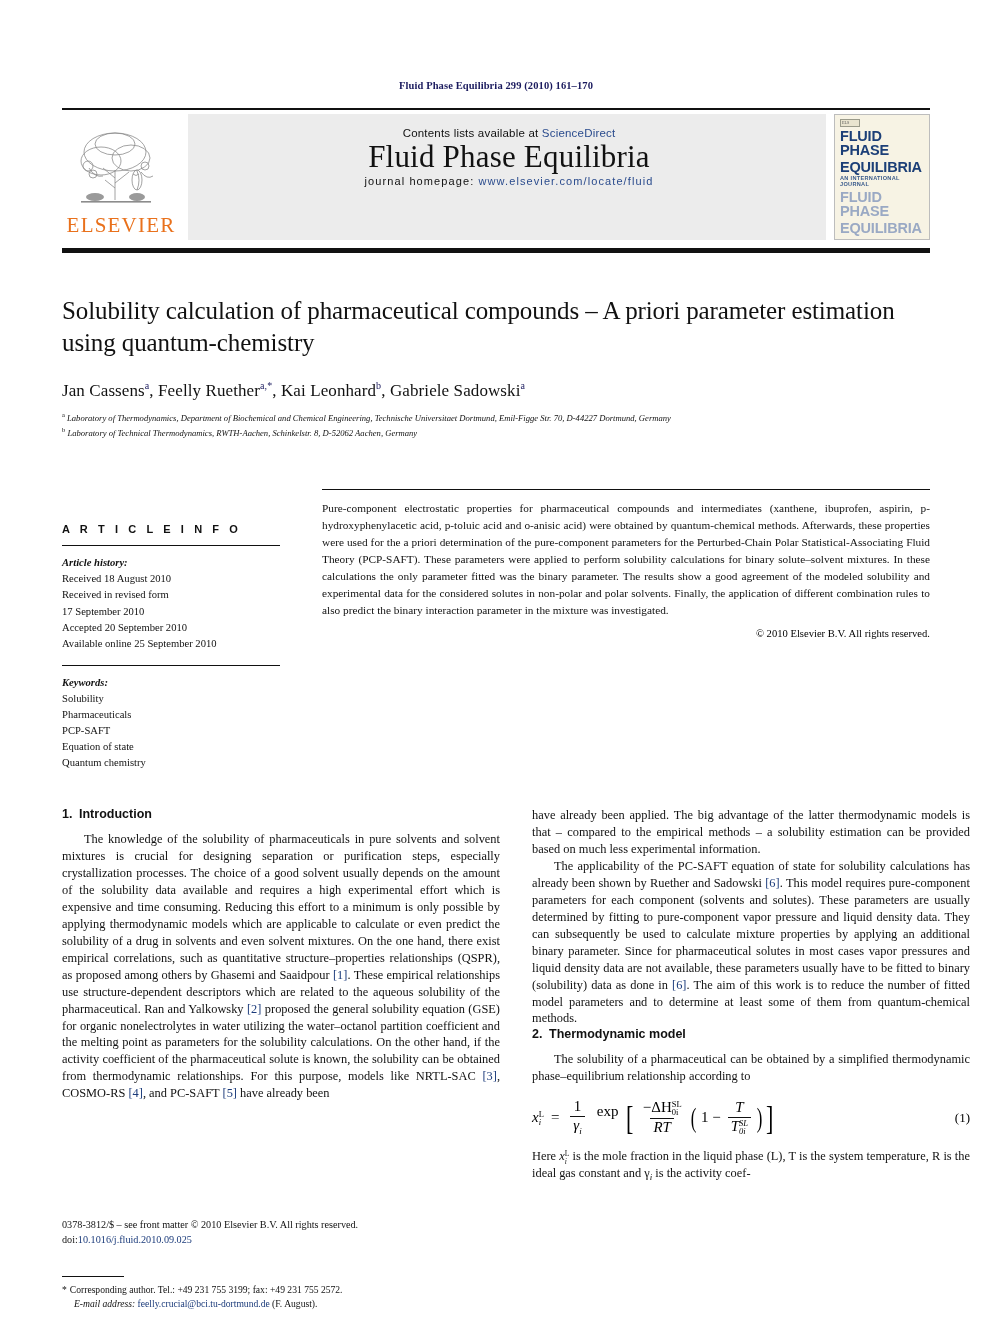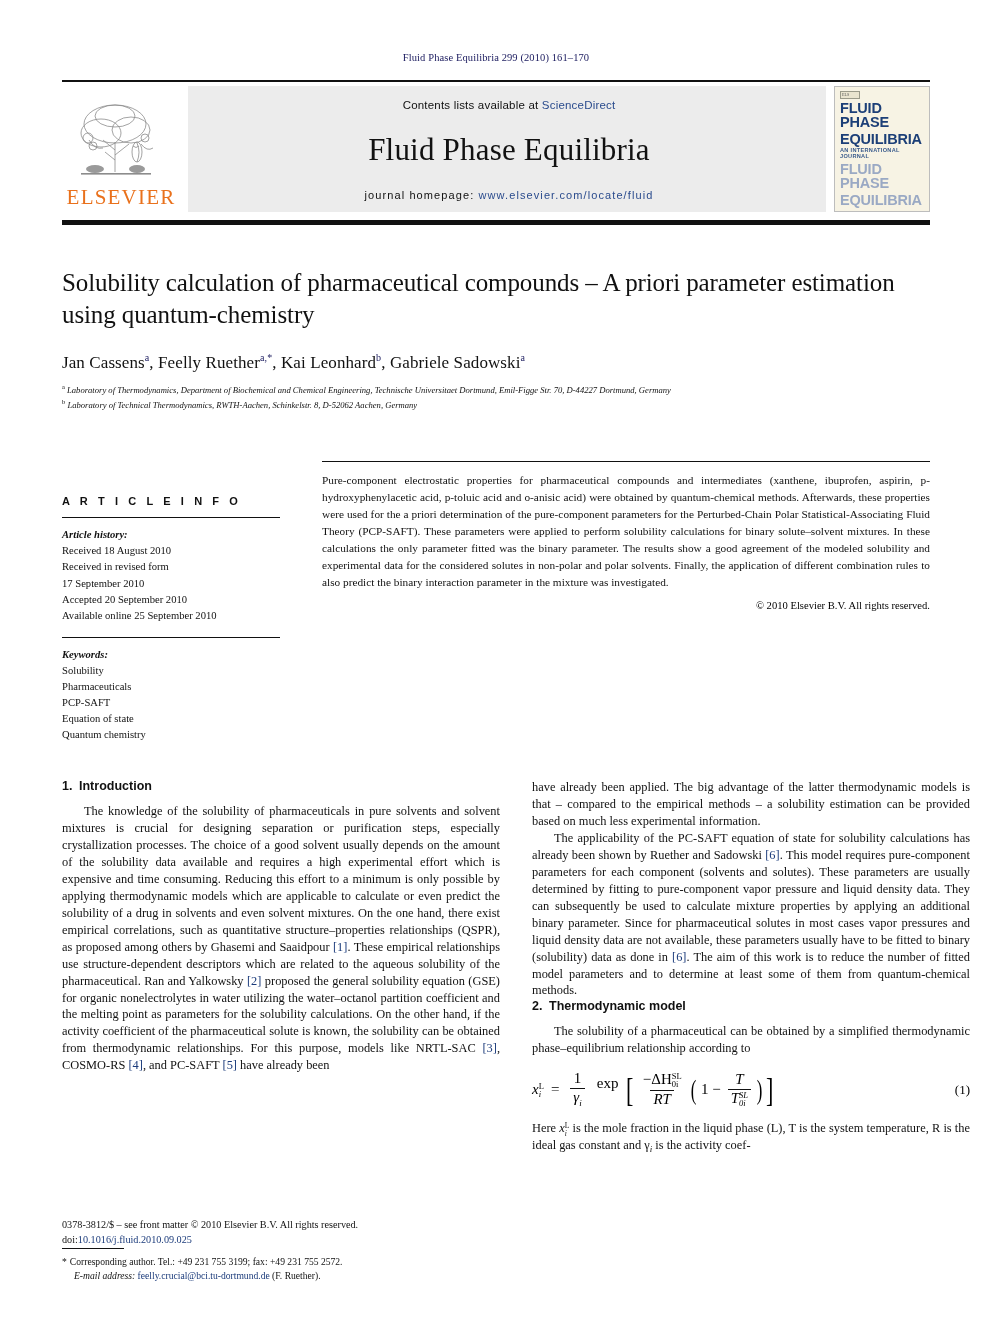--- a/index.html
+++ b/index.html
@@ -20,22 +20,22 @@
     height: 1323px;
     position: relative;
     box-sizing: border-box;
   }
 
   
   .running-head {
     text-align: center;
     font-size: 10.5px;
     color: #1a1a5e;
-    font-weight: normal;
-    padding-top: 52px;
+    font-weight: bold;
+    padding-top: 80px;
     letter-spacing: 0.1px;
   }
 
   
   .masthead-wrap {
     margin: 17px 62px 0 62px;
     border-top: 2.5px solid #111;
     padding-top: 0;
   }
   .masthead {
@@ -63,21 +63,20 @@
     margin-top: 1px;
   }
   .center-band {
     flex: 1 1 auto;
     background: #ececec;
     margin-left: 8px;
     margin-right: 8px;
     display: flex;
     flex-direction: column;
     align-items: center;
-    justify-content: space-between;
     padding: 13px 0 11px 4px;
     box-sizing: border-box;
   }
   .contents-line {
     font-family: "Liberation Sans", sans-serif;
     font-size: 11.5px;
     color: #111;
     letter-spacing: 0.2px;
   }
   .contents-line a {
@@ -431,21 +430,21 @@
       </h2>
       <p class="para"><span>The knowledge of the solubility of pharmaceuticals in pure solvents and solvent mixtures is crucial for designing separation or purification steps, especially crystallization processes. The choice of a good solvent usually depends on the amount of the solubility data available and requires a high experimental effort which is expensive and time consuming. Reducing this effort to a minimum is only possible by applying thermodynamic models which are applicable to calculate or even predict the solubility of a drug in solvents and even solvent mixtures. On the one hand, there exist empirical correlations, such as quantitative structure–properties relationships (QSPR), as proposed among others by Ghasemi and Saaidpour </span><span class="ref">[1]</span><span>. These empirical relationships use structure-dependent descriptors which are related to the aqueous solubility of the pharmaceutical. Ran and Yalkowsky </span><span class="ref">[2]</span><span> proposed the general solubility equation (GSE) for organic nonelectrolytes in water utilizing the water–octanol partition coefficient and the melting point as parameters for the solubility calculations. On the other hand, if the activity coefficient of the pharmaceutical solute is known, the solubility can be obtained from thermodynamic relationships. For this purpose, models like NRTL-SAC </span><span class="ref">[3]</span><span>, COSMO-RS </span><span class="ref">[4]</span><span>, and PC-SAFT </span><span class="ref">[5]</span><span>&nbsp;have already been</span></p>
 
       <div class="footnote-wrap">
         <div class="fn-rule"></div>
         <div class="footnote">
           <span class="star">*</span><span>Corresponding author. Tel.: +49 231 755 3199; fax: +49 231 755 2572.</span>
           <div style="padding-left:12px">
             <span class="ital-lbl">E-mail address:</span>
             <span class="mail">feelly.crucial@bci.tu-dortmund.de</span>
-            <span>(F. Ruether).</span>
+            <span>(F. August).</span>
           </div>
         </div>
       </div>
     </div>
 
     <div class="bcol">
       <p class="para" style="text-indent:0"><span> have already been applied. The big advantage of the latter thermodynamic models is that – compared to the empirical methods – a solubility estimation can be provided based on much less experimental information.</span></p>
       <p class="para"><span>The applicability of the PC-SAFT equation of state for solubility calculations has already been shown by Ruether and Sadowski </span><span class="ref">[6]</span><span>. This model requires pure-component parameters for each component (solvents and solutes). These parameters are usually determined by fitting to pure-component vapor pressure and liquid density data. They can subsequently be used to calculate mixture properties by applying an additional binary parameter. Since for pharmaceutical solutes in most cases vapor pressures and liquid density data are not available, these parameters usually have to be fitted to binary (solubility) data as done in </span><span class="ref">[6]</span><span>. The aim of this work is to reduce the number of fitted model parameters and to determine at least some of them from quantum-chemical methods.</span></p>
 
       <h2 class="sec sec2-gap">

